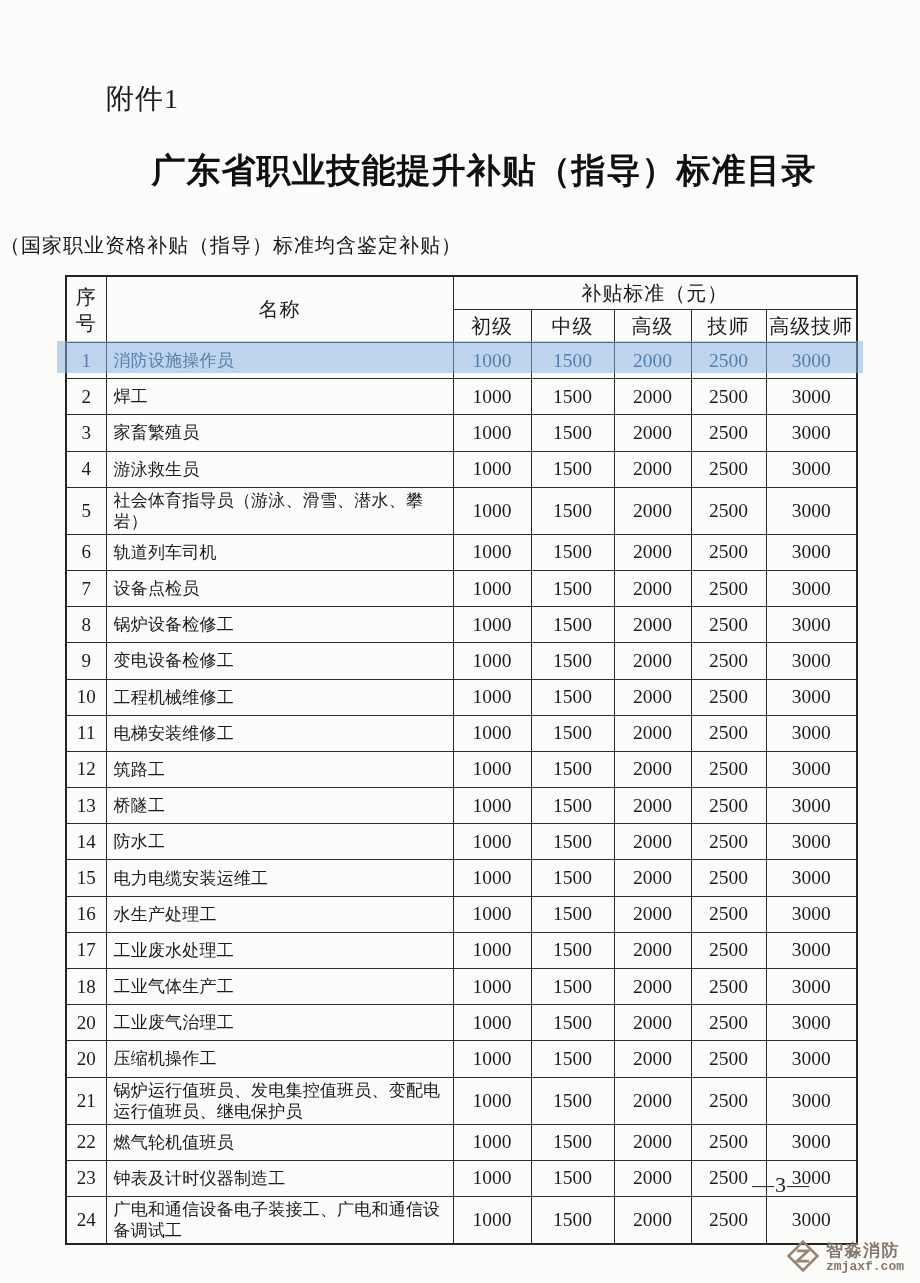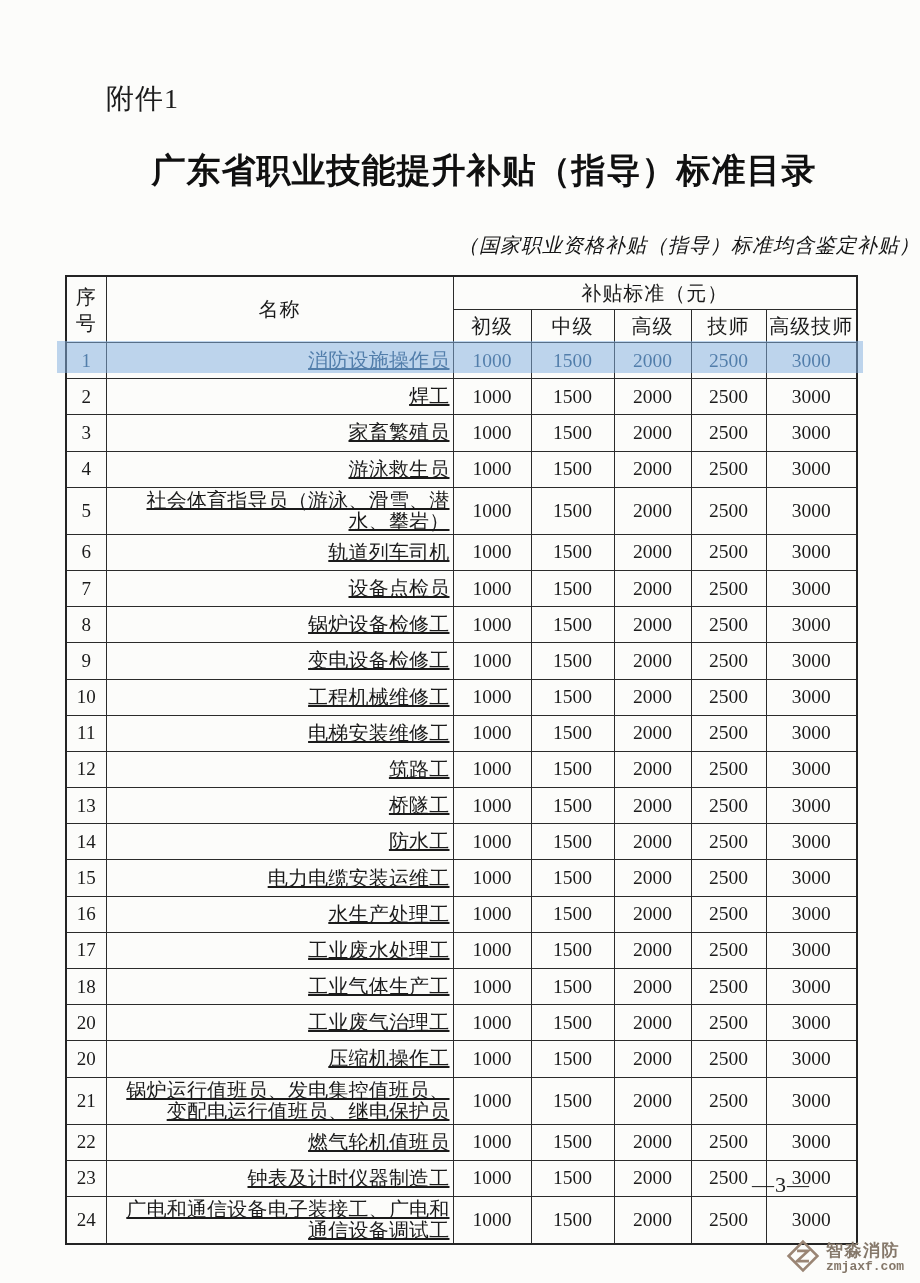--- a/index.html
+++ b/index.html
@@ -13,39 +13,39 @@
     position:absolute; left:106px; top:80px;
     font-size:28px; letter-spacing:1px;
   }
   .title {
     position:absolute; left:0; top:148px; width:100%;
     text-align:center; font-size:34px; font-weight:bold;
     letter-spacing:1px; margin:0; color:#101010;padding-left:24px;
   }
   .subtitle {
     position:absolute; left:0; top:232px; width:100%;
-    text-align:right; font-size:20px; letter-spacing:1px; color:#141414;font-style:italic;
+    text-align:left; font-size:20px; letter-spacing:1px; color:#141414;
   }
   table.subsidy {
     position:absolute; left:65px; top:275px; width:791px;
     border-collapse:collapse; table-layout:fixed;
     border:2px solid #242424;
     padding-left:20px;
   }
   .subsidy th, .subsidy td {
     border:1px solid #2b2b2b; text-align:center; padding:0;
     font-weight:normal; color:#1b1b1b;
   }
   .subsidy thead th { font-size:20px; height:32px; letter-spacing:1px; }
   .subsidy th.no-head { word-break:break-all; line-height:26px; padding:4px 6px; }
   .subsidy tbody td { height:31.2px; }
   td.no-cell  { font-size:19px; }
   td.name-cell{
-    text-align:right; padding:2px 3px 2px 7px;
-    font-size:20px; line-height:21px; letter-spacing:0.2px;text-decoration:underline;
+    text-align:left; padding:2px 3px 2px 7px;
+    font-size:17px; line-height:21px; letter-spacing:0.2px;
   }
   td.val-cell { font-size:19.5px; }
   tr.hl td { color:#1f4a73; }
   .hl-strip {
     position:absolute; left:57px; top:341px; width:806px; height:32px;
     background:rgba(130,175,222,0.52); z-index:3; pointer-events:none;
   }
   .page-num {
     position:absolute; top:1172px; right:110px;
     font-size:22px; letter-spacing:1px; color:#242424;

